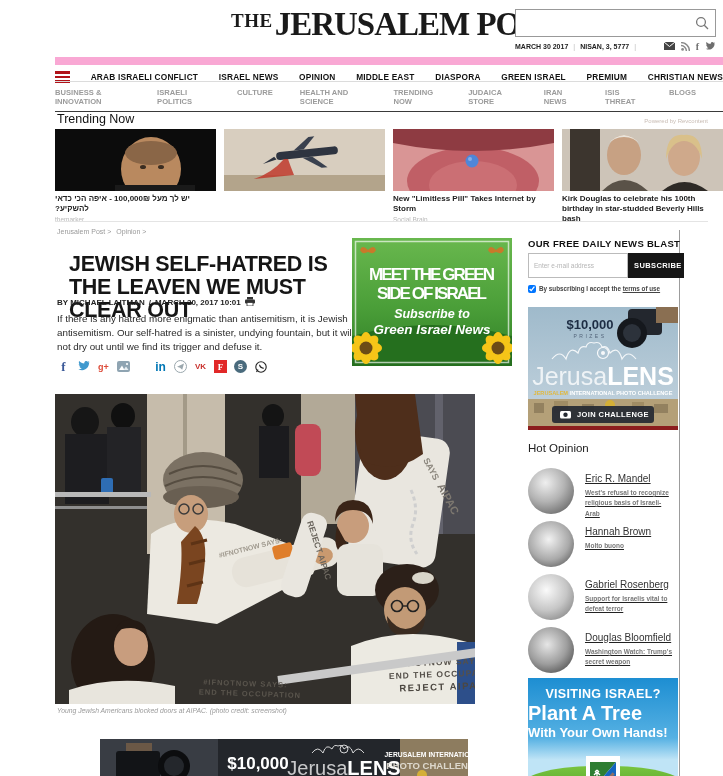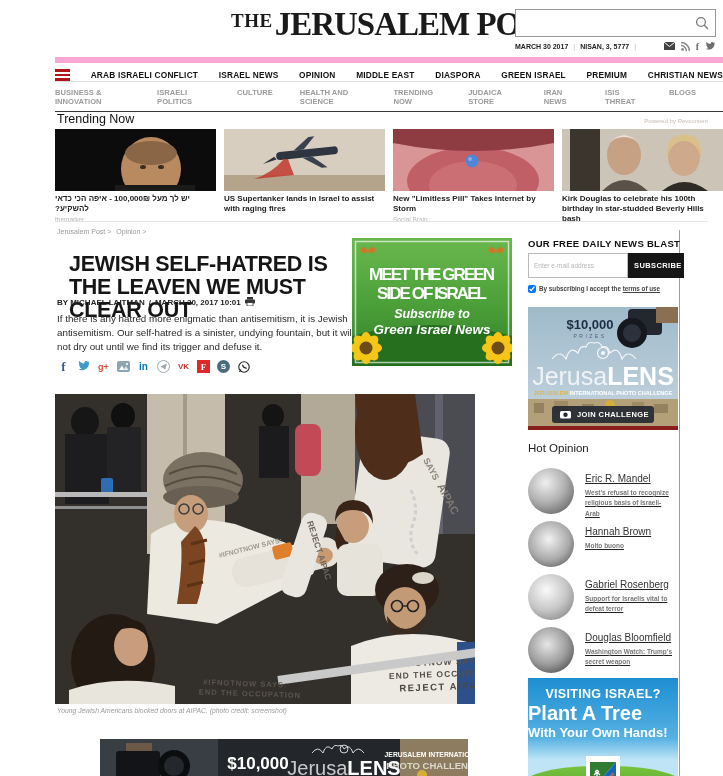--- a/index.html
+++ b/index.html
@@ -16,21 +16,21 @@
   .red-bar{height:8px;background:#b01319;margin-top:2px;}
   .logo-main{font-size:33px;font-weight:600;letter-spacing:-1px;line-height:1.1;margin-left:2px;}
   .search{left:515px;top:9px;width:199px;height:26px;border:1px solid #999;display:flex;align-items:center;background:#fff;}
   .search input{flex:1;border:0;outline:0;font-size:10px;padding:0 6px;background:transparent;}
   .search .mag{width:26px;height:100%;display:flex;align-items:center;justify-content:center;cursor:pointer;}
   .dateline{left:515px;top:41px;width:200px;display:flex;align-items:center;gap:5px;font-size:7px;font-weight:700;color:#222;}
   .dateline .sep{color:#bbb;font-weight:400;}
   .dateline .dicons{margin-left:auto;display:flex;gap:6px;align-items:center;}
 
   
-  .nav1{left:55px;top:57px;width:668px;border-top:6px solid #f9a8d4;display:flex;align-items:center;justify-content:space-between;padding:6px 0 20px;}
+  .nav1{left:55px;top:57px;width:668px;border-top:8px solid #f9a8d4;display:flex;align-items:center;justify-content:space-between;padding:6px 0 20px;}
   .nav1 a{font-size:8.3px;font-weight:700;color:#111;letter-spacing:.2px;}
   .burger{width:15px;display:flex;flex-direction:column;gap:2px;cursor:pointer;}
   .burger i{height:2.5px;background:#b01319;display:block;}
   .nav2{left:55px;top:81px;width:668px;border-top:1px solid #dcdcdc;border-bottom:1px solid #3a3a3a;display:flex;justify-content:flex-start;gap:0;padding:6px 0 5px;}
   .nav2 a{font-size:7.6px;font-weight:700;color:#9b9b9b;margin-right:27px;}
 
   
   .trend-title{left:57px;top:112px;font-size:12.5px;color:#111;}
   .powered{left:575px;top:118px;width:133px;text-align:right;font-size:6px;color:#c8bcb4;}
   .thumbs{left:55px;top:129px;display:flex;gap:8px;}
@@ -43,21 +43,21 @@
   
   .crumb{left:57px;top:228px;font-size:7px;color:#9a9a9a;}
   .crumb a{margin-right:3px;}
   .headline{left:57px;top:241px;width:302px;font-size:21.5px;font-weight:700;color:#161616;line-height:1.06;letter-spacing:-.3px;}
   .byline{left:57px;top:297px;display:flex;align-items:center;gap:4px;font-size:8px;font-weight:700;color:#222;}
   .intro{left:57px;top:312px;width:300px;font-size:9.8px;color:#2b2b2b;line-height:1.45;}
   .social{left:57px;top:360px;display:flex;gap:7px;align-items:center;}
   .si{width:13px;height:13px;display:inline-flex;align-items:center;justify-content:center;font-weight:700;cursor:pointer;}
   .si-f{color:#3b5998;font-family:"Liberation Serif",serif;font-size:13px;}
   .si-gp{color:#dd4b39;font-size:9px;}
-  .si-in{color:#0077b5;font-size:10px;}
+  .si-in{color:#0077b5;font-size:12px;margin-left:17px;}
   .si-vk{color:#c9302c;font-size:8px;}
   .si-fb{background:#e12828;color:#fff;font-size:9px;font-family:"Liberation Serif",serif;}
   .si-su{background:#4a6b7d;border-radius:50%;color:#fff;font-size:8px;}
   .caption{left:57px;top:707px;font-size:6.8px;color:#9a9a9a;font-style:italic;}
 
   
   .vrule{left:679px;top:230px;width:1px;height:546px;background:#9c9c9c;}
   .nl-title{left:528px;top:238px;font-size:9.5px;font-weight:700;color:#111;letter-spacing:.3px;}
   .nl-form{left:528px;top:253px;width:150px;height:25px;display:flex;}
   .nl-form input{width:92px;border:1px solid #bbb;font-size:6.5px;padding:0 5px;outline:0;color:#333;}
@@ -182,21 +182,20 @@
       <rect width="161" height="62" fill="#d8cebf"></rect>
       <rect y="46" width="161" height="16" fill="#b3a48b"></rect>
       <g transform="rotate(-6 85 24)">
         <rect x="52" y="20" width="62" height="8" rx="4" fill="#2e3440"></rect>
         <polygon points="50,24 38,30 52,27" fill="#2e3440"></polygon>
         <polygon points="70,20 86,8 92,8 80,20" fill="#39404e"></polygon>
         <polygon points="78,28 96,40 102,40 88,28" fill="#39404e"></polygon>
       </g>
       <path d="M60,30 Q48,44 30,50 L70,46 Q66,36 64,30 Z" fill="#c0392b" opacity=".85"></path>
     </svg>
-    <div class="tcap">US Supertanker lands in Israel to assist with raging fires</div>
     <div class="tsrc"></div>
   </div>
   <div class="thumb">
     <svg viewBox="0 0 161 62">
       <rect width="161" height="62" fill="#d99595"></rect>
       <ellipse cx="80" cy="52" rx="66" ry="34" fill="#c05f66"></ellipse>
       <ellipse cx="80" cy="56" rx="44" ry="24" fill="#cb6f74"></ellipse>
       <path d="M0,0 H161 V14 Q80,30 0,14 Z" fill="#8e3b42"></path>
       <circle cx="79" cy="32" r="6.5" fill="#4f86d8"></circle>
         <circle cx="77" cy="30" r="2" fill="#85aee8"></circle>

